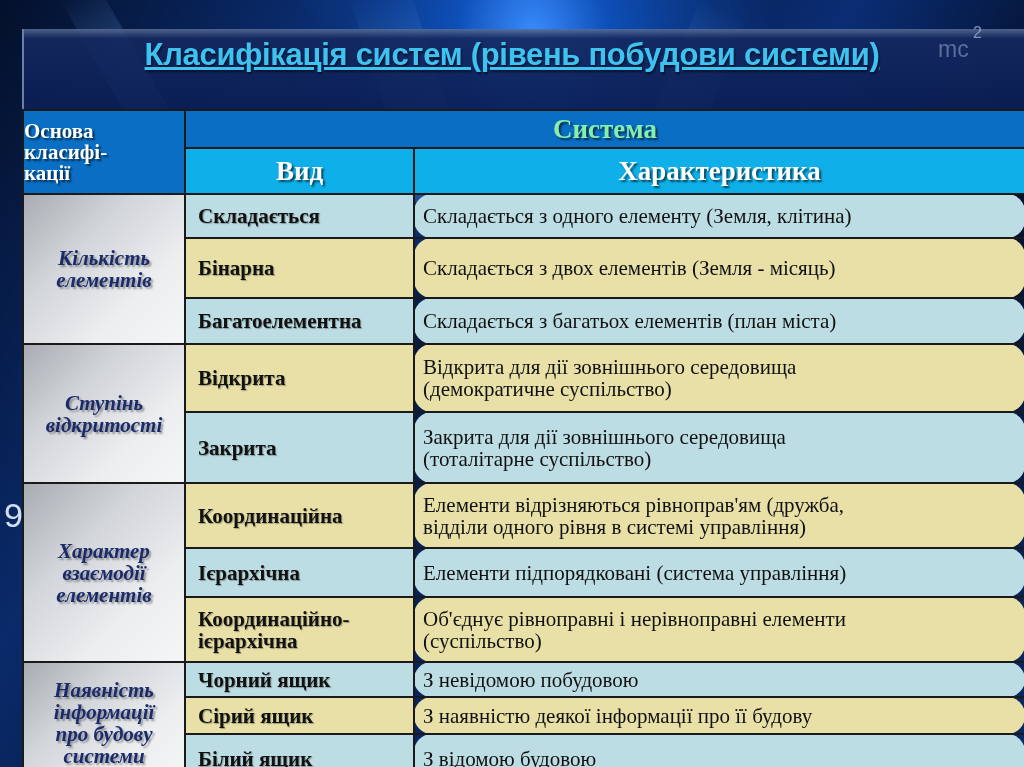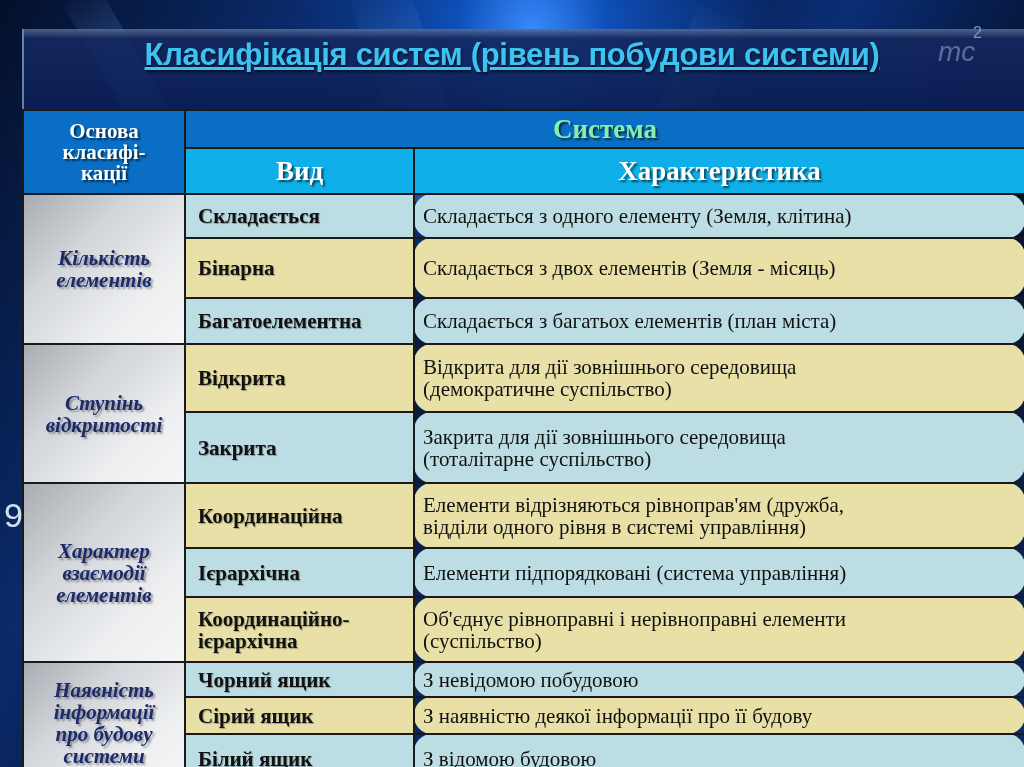--- a/index.html
+++ b/index.html
@@ -16,33 +16,33 @@
     background:linear-gradient(180deg, rgba(90,110,150,0.85) 0%, rgba(20,40,95,0.92) 12%, rgba(10,30,85,0.92) 100%);
     border-left:2px solid #6a7fa8;
   }
   .title {
     position:absolute; left:0; top:37px; width:1024px; text-align:center;
     font-family:"Liberation Sans", sans-serif; font-weight:bold; font-size:31px;
     color:#3ec3f0; letter-spacing:-0.3px;
     text-shadow: 1px 2px 2px rgba(0,0,0,0.55);
     text-decoration: underline;
   }
-  .emc { position:absolute; left:938px; top:36px; font-family:"Liberation Sans", sans-serif; font-size:28px; color:rgba(150,170,210,0.55); font-style:italic; }
+  .emc { position:absolute; left:938px; top:36px; font-family:"Liberation Sans", sans-serif; font-size:23px; color:rgba(150,170,210,0.55); }
   .emc-sup { position:absolute; left:973px; top:24px; font-family:"Liberation Sans", sans-serif; font-size:16px; color:rgba(170,190,225,0.7); }
   .slide-num { position:absolute; left:4px; top:496px; font-family:"Liberation Sans", sans-serif; font-size:34px; color:#cfe0f5; }
 
   table.grid {
     position:absolute; left:22px; top:109px; width:1002px;
     border-collapse:collapse; table-layout:fixed;
   }
   table.grid td, table.grid th {
     border:2px solid #1a1a1a; padding:0; vertical-align:middle;
   }
   .h-main { background:#0a6fc4; color:#86efac; font-weight:bold; font-size:27px; text-align:center; text-shadow:2px 2px 2px rgba(0,0,0,0.6); }
-  .h-basis { background:#0a6fc4; color:#ffffff; font-weight:bold; font-size:21px; line-height:21px; text-align:center; text-shadow:2px 2px 2px rgba(0,0,0,0.6); }
+  .h-basis { background:#0a6fc4; color:#ffffff; font-weight:bold; font-size:21px; line-height:21px; text-shadow:2px 2px 2px rgba(0,0,0,0.6); }
   .h-sub { background:#0fb0ea; color:#ffffff; font-weight:bold; font-size:27px; text-align:center; text-shadow:2px 2px 2px rgba(0,0,0,0.6); }
   .group {
     background:linear-gradient(135deg, #a9adb3 0%, #d2d5d9 35%, #eceef0 70%, #f4f5f6 100%);
     text-align:center; font-style:italic; font-weight:bold; color:#1b2a6b;
     font-size:21px; line-height:22px;
     text-shadow:2px 2px 2px rgba(0,0,0,0.35);
   }
   .kind { font-weight:bold; font-size:21px; line-height:22px; color:#111; padding-left:12px !important; text-shadow:1px 1px 1px rgba(0,0,0,0.3); }
   .desc { font-size:21px; line-height:22px; color:#111; padding-left:8px !important;border-radius:18px; }
   .blue { background:#bcdde3; }

